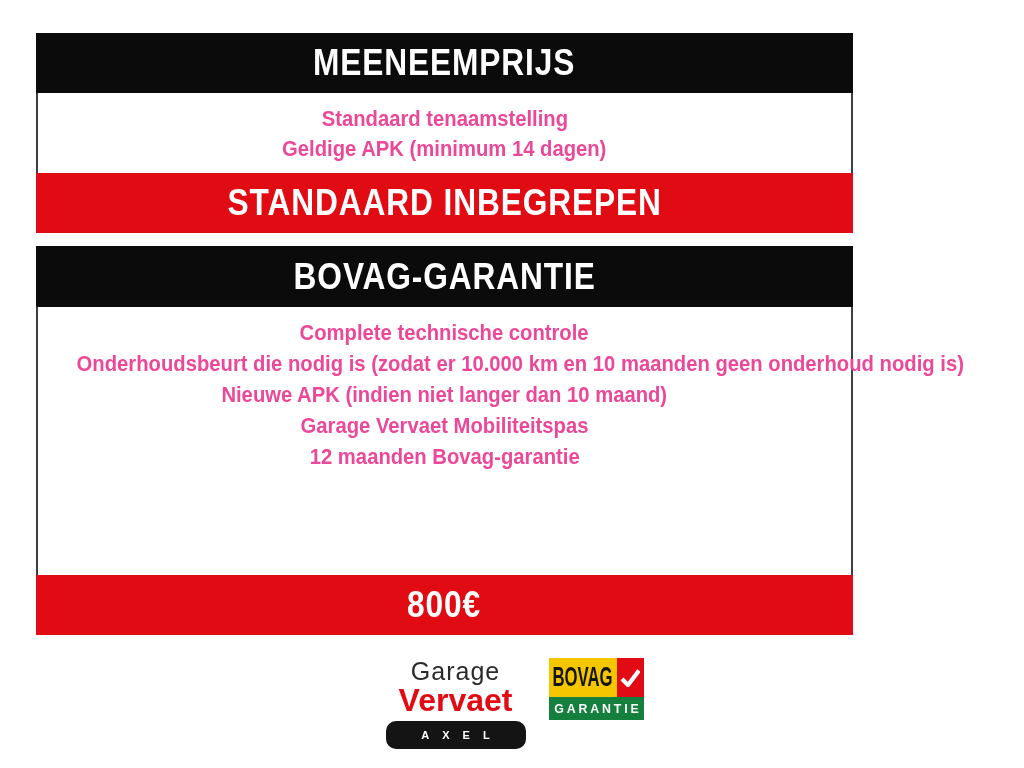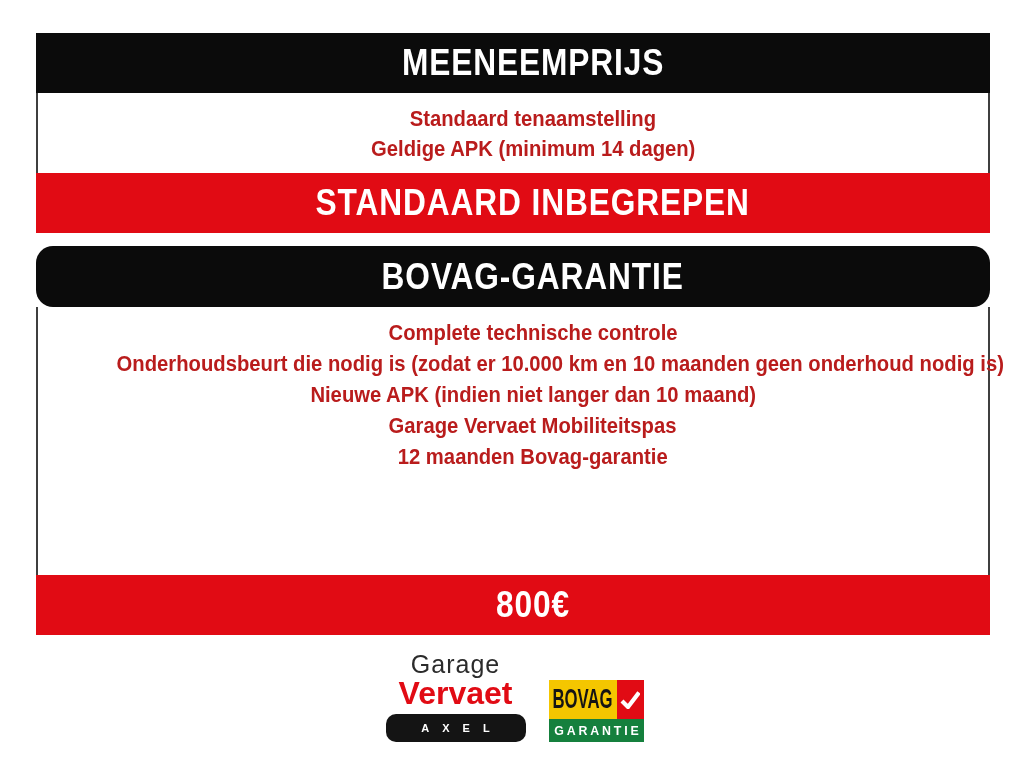--- a/index.html
+++ b/index.html
@@ -1,46 +1,46 @@
 <!DOCTYPE html>
 <html><head>
 <meta charset="utf-8">
 <style>
   * { margin:0; padding:0; box-sizing:border-box; }
   html,body { width:1024px; height:768px; background:#ffffff;
     font-family:"Liberation Sans","DejaVu Sans",sans-serif; }
   body { position:relative; overflow:hidden; }
 
-  .band { position:absolute; left:36px; width:954px;
-    display:flex; align-items:center; justify-content:center;padding-left:40px; }
+  .band { position:absolute; left:36px; width:817px;
+    display:flex; align-items:center; justify-content:center; }
 
   .band-black { background:#0b0b0b; }
   .band-red   { background:#e10b14; }
   .band-white { background:#ffffff; border-left:2px solid #3f3f3f; border-right:2px solid #3f3f3f;
     display:block; text-align:center; }
 
   .cond { display:inline-block; transform:scaleX(0.88); transform-origin:center; white-space:nowrap; }
   .cond-body { display:inline-block; transform:scaleX(0.92); transform-origin:center; white-space:nowrap; }
 
   .htext { font-size:36px; font-weight:bold; color:#ffffff; letter-spacing:1px; }
 
-  .line { font-size:22px; font-weight:bold; color:#b91c1c; text-align:center; }
+  .line { font-size:22px; font-weight:bold; color:#ec4899; text-align:center; }
   .body1 .line { line-height:30px; }
   .body2 .line { line-height:31px; }
 
   #card1-header { top:33px;  height:60px; }
   #card1-body   { top:93px;  height:80px; padding-top:11px; }
   #card1-footer { top:173px; height:60px; }
-  #card2-header { top:246px; height:61px;border-radius:17px; }
+  #card2-header { top:246px; height:61px; }
   #card2-body   { top:307px; height:268px; padding-top:10px; }
   #card2-footer { top:575px; height:60px; }
 
   
   .logos { position:absolute; top:658px; left:0; width:1024px; height:84px;
-    display:flex; align-items:flex-end; justify-content:center; gap:18px; }
+    display:flex; align-items:flex-start; justify-content:center; gap:18px; }
 
   .garage-logo { width:150px; text-align:center; }
   .g-line1 { font-size:25px; color:#2b2b2b; letter-spacing:1px; line-height:1.05; }
   .g-line2 { font-size:32px; font-weight:bold; color:#e10b14; line-height:1.0; }
   .g-pill  { margin:5px auto 0; width:140px; height:28px; background:#141414; border-radius:10px;
     display:flex; align-items:center; justify-content:center; }
   .g-pill span { color:#ffffff; font-size:11px; font-weight:bold; letter-spacing:13px; margin-right:-13px; }
 
   .bovag-logo { width:95px; height:62px; display:flex; flex-direction:column; }
   .bv-top { height:39px; display:flex; }

